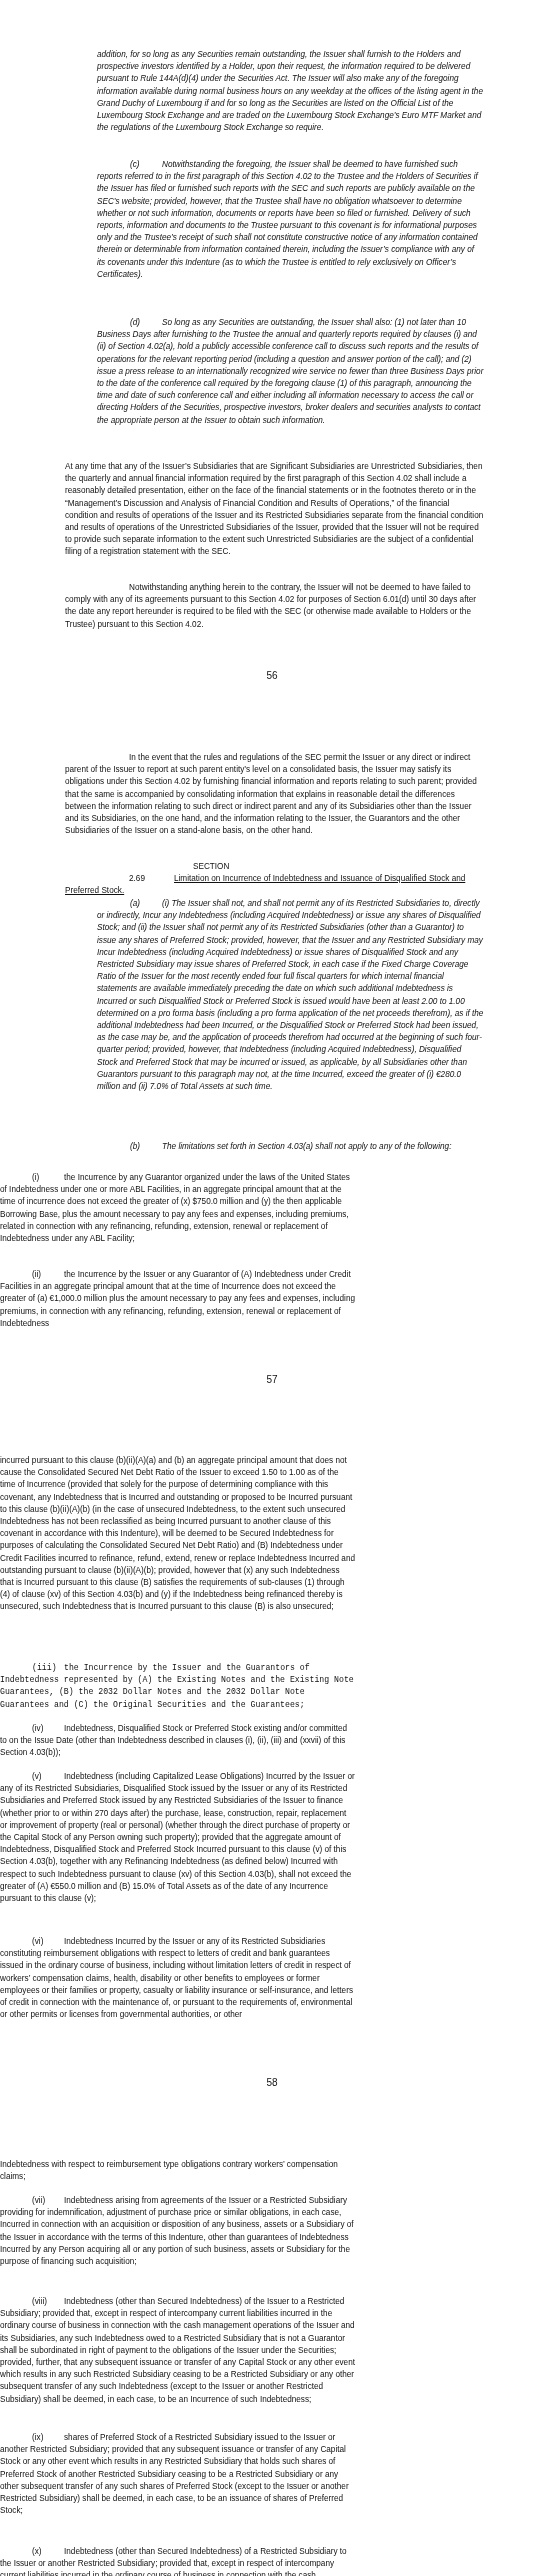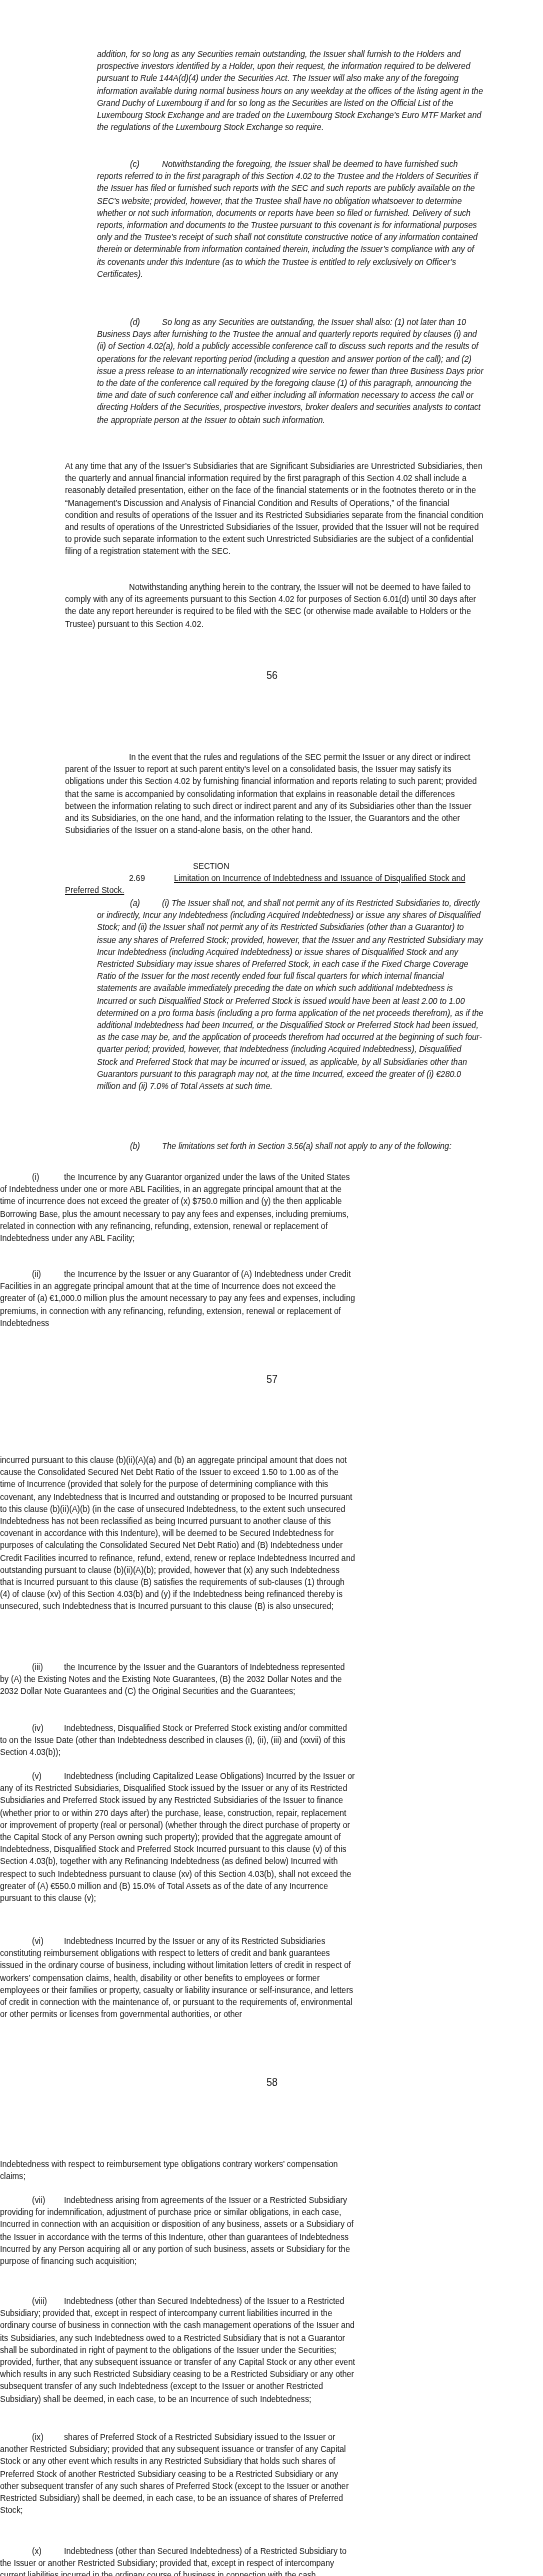--- a/index.html
+++ b/index.html
@@ -26,29 +26,29 @@
   <p class="p blk ind1" style="top:317px; text-indent:33px;"><span class="lbl">(d)</span><span>So long as any Securities are outstanding, the Issuer shall also: (1) not later than 10 Business Days after furnishing to the Trustee the annual and quarterly reports required by clauses (i) and (ii) of Section 4.02(a), hold a publicly accessible conference call to discuss such reports and the results of operations for the relevant reporting period (including a question and answer portion of the call); and (2) issue a press release to an internationally recognized wire service no fewer than three Business Days prior to the date of the conference call required by the foregoing clause (1) of this paragraph, announcing the time and date of such conference call and either including all information necessary to access the call or directing Holders of the Securities, prospective investors, broker dealers and securities analysts to contact the appropriate person at the Issuer to obtain such information.</span></p>
   <p class="p blk ind0" style="top:461px;">At any time that any of the Issuer’s Subsidiaries that are Significant Subsidiaries are Unrestricted Subsidiaries, then the quarterly and annual financial information required by the first paragraph of this Section 4.02 shall include a reasonably detailed presentation, either on the face of the financial statements or in the footnotes thereto or in the “Management’s Discussion and Analysis of Financial Condition and Results of Operations,” of the financial condition and results of operations of the Issuer and its Restricted Subsidiaries separate from the financial condition and results of operations of the Unrestricted Subsidiaries of the Issuer, provided that the Issuer will not be required to provide such separate information to the extent such Unrestricted Subsidiaries are the subject of a confidential filing of a registration statement with the SEC.</p>
   <p class="p blk ind0" style="top:582px; text-indent:64px;">Notwithstanding anything herein to the contrary, the Issuer will not be deemed to have failed to comply with any of its agreements pursuant to this Section 4.02 for purposes of Section 6.01(d) until 30 days after the date any report hereunder is required to be filed with the SEC (or otherwise made available to Holders or the Trustee) pursuant to this Section 4.02.</p>
   <div class="pagenum" style="top:671px;">56</div>
 </div>
 
 <div class="page">
   <p class="p blk ind0" style="top:752px; text-indent:64px;">In the event that the rules and regulations of the SEC permit the Issuer or any direct or indirect parent of the Issuer to report at such parent entity’s level on a consolidated basis, the Issuer may satisfy its obligations under this Section 4.02 by furnishing financial information and reports relating to such parent; provided that the same is accompanied by consolidating information that explains in reasonable detail the differences between the information relating to such direct or indirect parent and any of its Subsidiaries other than the Issuer and its Subsidiaries, on the one hand, and the information relating to the Issuer, the Guarantors and the other Subsidiaries of the Issuer on a stand-alone basis, on the other hand.</p>
   <p class="p blk ind0" style="top:861px; text-indent:64px;"><span class="hd-num" style="width:45px;">SECTION 2.69</span><span class="u">Limitation on Incurrence of Indebtedness and Issuance of Disqualified Stock and Preferred Stock.</span></p>
   <p class="p blk ind1" style="top:898px; text-indent:33px;"><span class="lbl">(a)</span><span>(i) The Issuer shall not, and shall not permit any of its Restricted Subsidiaries to, directly or indirectly, Incur any Indebtedness (including Acquired Indebtedness) or issue any shares of Disqualified Stock; and (ii) the Issuer shall not permit any of its Restricted Subsidiaries (other than a Guarantor) to issue any shares of Preferred Stock; provided, however, that the Issuer and any Restricted Subsidiary may Incur Indebtedness (including Acquired Indebtedness) or issue shares of Disqualified Stock and any Restricted Subsidiary may issue shares of Preferred Stock, in each case if the Fixed Charge Coverage Ratio of the Issuer for the most recently ended four full fiscal quarters for which internal financial statements are available immediately preceding the date on which such additional Indebtedness is Incurred or such Disqualified Stock or Preferred Stock is issued would have been at least 2.00 to 1.00 determined on a pro forma basis (including a pro forma application of the net proceeds therefrom), as if the additional Indebtedness had been Incurred, or the Disqualified Stock or Preferred Stock had been issued, as the case may be, and the application of proceeds therefrom had occurred at the beginning of such four-quarter period; provided, however, that Indebtedness (including Acquired Indebtedness), Disqualified Stock and Preferred Stock that may be incurred or issued, as applicable, by all Subsidiaries other than Guarantors pursuant to this paragraph may not, at the time Incurred, exceed the greater of (i) €280.0 million and (ii) 7.0% of Total Assets at such time.</span></p>
-  <p class="p blk ind1" style="top:1141px; text-indent:33px;"><span class="lbl">(b)</span><span>The limitations set forth in Section 3.56(a) shall not apply to any of the following:</span></p>
+  <p class="p blk ind1" style="top:1141px; text-indent:33px;"><span class="lbl">(b)</span><span>The limitations set forth in Section 4.03(a) shall not apply to any of the following:</span></p>
   <p class="p blk ind2" style="top:1172px; text-indent:32px;"><span class="lbl">(i)</span><span>the Incurrence by any Guarantor organized under the laws of the United States of Indebtedness under one or more ABL Facilities, in an aggregate principal amount that at the time of incurrence does not exceed the greater of (x) $750.0 million and (y) the then applicable Borrowing Base, plus the amount necessary to pay any fees and expenses, including premiums, related in connection with any refinancing, refunding, extension, renewal or replacement of Indebtedness under any ABL Facility;</span></p>
   <p class="p blk ind2" style="top:1269px; text-indent:32px;"><span class="lbl">(ii)</span><span>the Incurrence by the Issuer or any Guarantor of (A) Indebtedness under Credit Facilities in an aggregate principal amount that at the time of Incurrence does not exceed the greater of (a) €1,000.0 million plus the amount necessary to pay any fees and expenses, including premiums, in connection with any refinancing, refunding, extension, renewal or replacement of Indebtedness</span></p>
   <div class="pagenum" style="top:1375px;">57</div>
 </div>
 
 <div class="page">
   <p class="p blk ind2" style="top:1455px;">incurred pursuant to this clause (b)(ii)(A)(a) and (b) an aggregate principal amount that does not cause the Consolidated Secured Net Debt Ratio of the Issuer to exceed 1.50 to 1.00 as of the time of Incurrence (provided that solely for the purpose of determining compliance with this covenant, any Indebtedness that is Incurred and outstanding or proposed to be Incurred pursuant to this clause (b)(ii)(A)(b) (in the case of unsecured Indebtedness, to the extent such unsecured Indebtedness has not been reclassified as being Incurred pursuant to another clause of this covenant in accordance with this Indenture), will be deemed to be Secured Indebtedness for purposes of calculating the Consolidated Secured Net Debt Ratio) and (B) Indebtedness under Credit Facilities incurred to refinance, refund, extend, renew or replace Indebtedness Incurred and outstanding pursuant to clause (b)(ii)(A)(b); provided, however that (x) any such Indebtedness that is Incurred pursuant to this clause (B) satisfies the requirements of sub-clauses (1) through (4) of clause (xv) of this Section 4.03(b) and (y) if the Indebtedness being refinanced thereby is unsecured, such Indebtedness that is Incurred pursuant to this clause (B) is also unsecured;</p>
-  <p class="p blk ind2" style="top:1662px; text-indent:32px;"><span class="lbl">(iii)</span><span>the Incurrence by the Issuer and the Guarantors of Indebtedness represented by (A) the Existing Notes and the Existing Note Guarantees, (B) the 2032 Dollar Notes and the 2032 Dollar Note Guarantees and (C) the Original Securities and the Guarantees;</span></p>
+  <p class="p blk ind2" style="top:1662px; text-indent:32px;font-family:Liberation Mono, monospace;"><span class="lbl">(iii)</span><span>the Incurrence by the Issuer and the Guarantors of Indebtedness represented by (A) the Existing Notes and the Existing Note Guarantees, (B) the 2032 Dollar Notes and the 2032 Dollar Note Guarantees and (C) the Original Securities and the Guarantees;</span></p>
   <p class="p blk ind2" style="top:1723px; text-indent:32px;"><span class="lbl">(iv)</span><span>Indebtedness, Disqualified Stock or Preferred Stock existing and/or committed to on the Issue Date (other than Indebtedness described in clauses (i), (ii), (iii) and (xxvii) of this Section 4.03(b));</span></p>
   <p class="p blk ind2" style="top:1771px; text-indent:32px;"><span class="lbl">(v)</span><span>Indebtedness (including Capitalized Lease Obligations) Incurred by the Issuer or any of its Restricted Subsidiaries, Disqualified Stock issued by the Issuer or any of its Restricted Subsidiaries and Preferred Stock issued by any Restricted Subsidiaries of the Issuer to finance (whether prior to or within 270 days after) the purchase, lease, construction, repair, replacement or improvement of property (real or personal) (whether through the direct purchase of property or the Capital Stock of any Person owning such property); provided that the aggregate amount of Indebtedness, Disqualified Stock and Preferred Stock Incurred pursuant to this clause (v) of this Section 4.03(b), together with any Refinancing Indebtedness (as defined below) Incurred with respect to such Indebtedness pursuant to clause (xv) of this Section 4.03(b), shall not exceed the greater of (A) €550.0 million and (B) 15.0% of Total Assets as of the date of any Incurrence pursuant to this clause (v);</span></p>
   <p class="p blk ind2" style="top:1936px; text-indent:32px;"><span class="lbl">(vi)</span><span>Indebtedness Incurred by the Issuer or any of its Restricted Subsidiaries constituting reimbursement obligations with respect to letters of credit and bank guarantees issued in the ordinary course of business, including without limitation letters of credit in respect of workers’ compensation claims, health, disability or other benefits to employees or former employees or their families or property, casualty or liability insurance or self-insurance, and letters of credit in connection with the maintenance of, or pursuant to the requirements of, environmental or other permits or licenses from governmental authorities, or other</span></p>
   <div class="pagenum" style="top:2078px;">58</div>
 </div>
 
 <div class="page">
   <p class="p blk ind2" style="top:2159px;">Indebtedness with respect to reimbursement type obligations contrary workers’ compensation claims;</p>
   <p class="p blk ind2" style="top:2195px; text-indent:32px;"><span class="lbl">(vii)</span><span>Indebtedness arising from agreements of the Issuer or a Restricted Subsidiary providing for indemnification, adjustment of purchase price or similar obligations, in each case, Incurred in connection with an acquisition or disposition of any business, assets or a Subsidiary of the Issuer in accordance with the terms of this Indenture, other than guarantees of Indebtedness Incurred by any Person acquiring all or any portion of such business, assets or Subsidiary for the purpose of financing such acquisition;</span></p>
   <p class="p blk ind2" style="top:2296px; text-indent:32px;"><span class="lbl">(viii)</span><span>Indebtedness (other than Secured Indebtedness) of the Issuer to a Restricted Subsidiary; provided that, except in respect of intercompany current liabilities incurred in the ordinary course of business in connection with the cash management operations of the Issuer and its Subsidiaries, any such Indebtedness owed to a Restricted Subsidiary that is not a Guarantor shall be subordinated in right of payment to the obligations of the Issuer under the Securities; provided, further, that any subsequent issuance or transfer of any Capital Stock or any other event which results in any such Restricted Subsidiary ceasing to be a Restricted Subsidiary or any other subsequent transfer of any such Indebtedness (except to the Issuer or another Restricted Subsidiary) shall be deemed, in each case, to be an Incurrence of such Indebtedness;</span></p>

